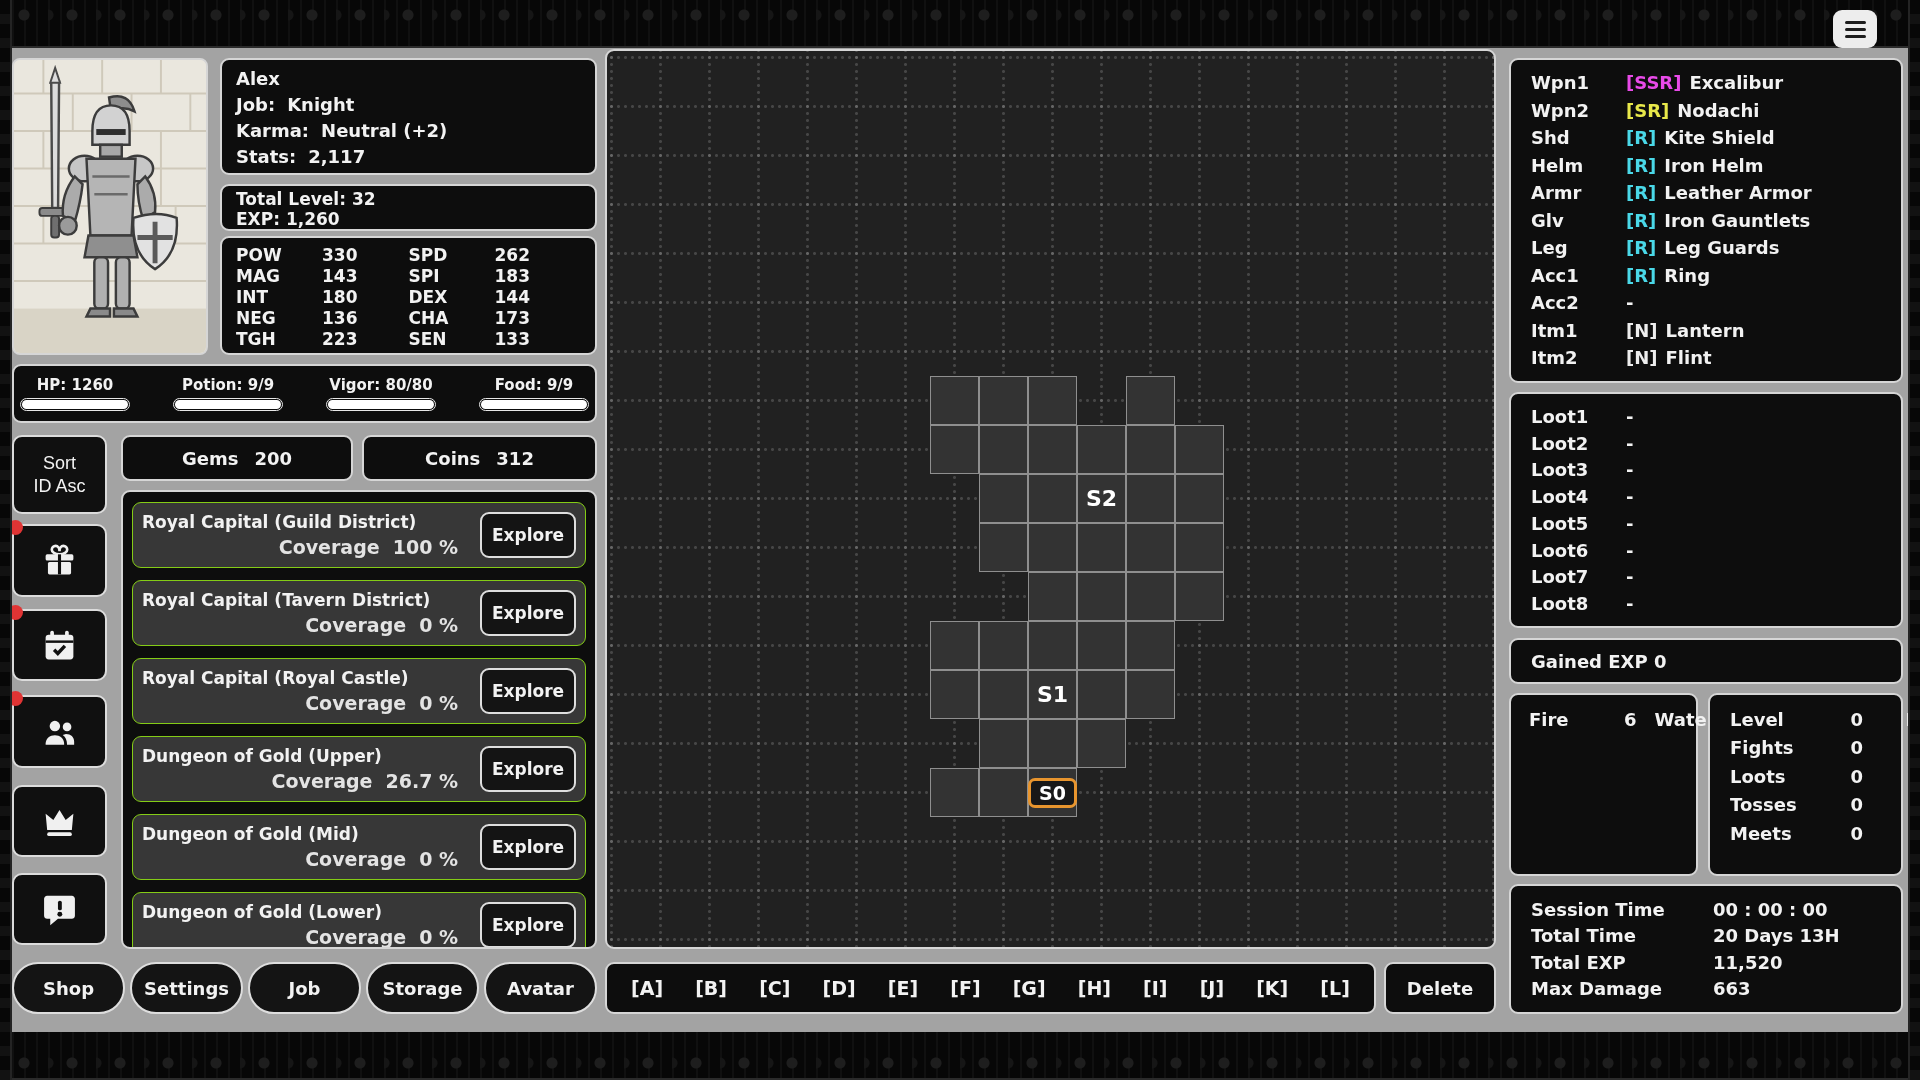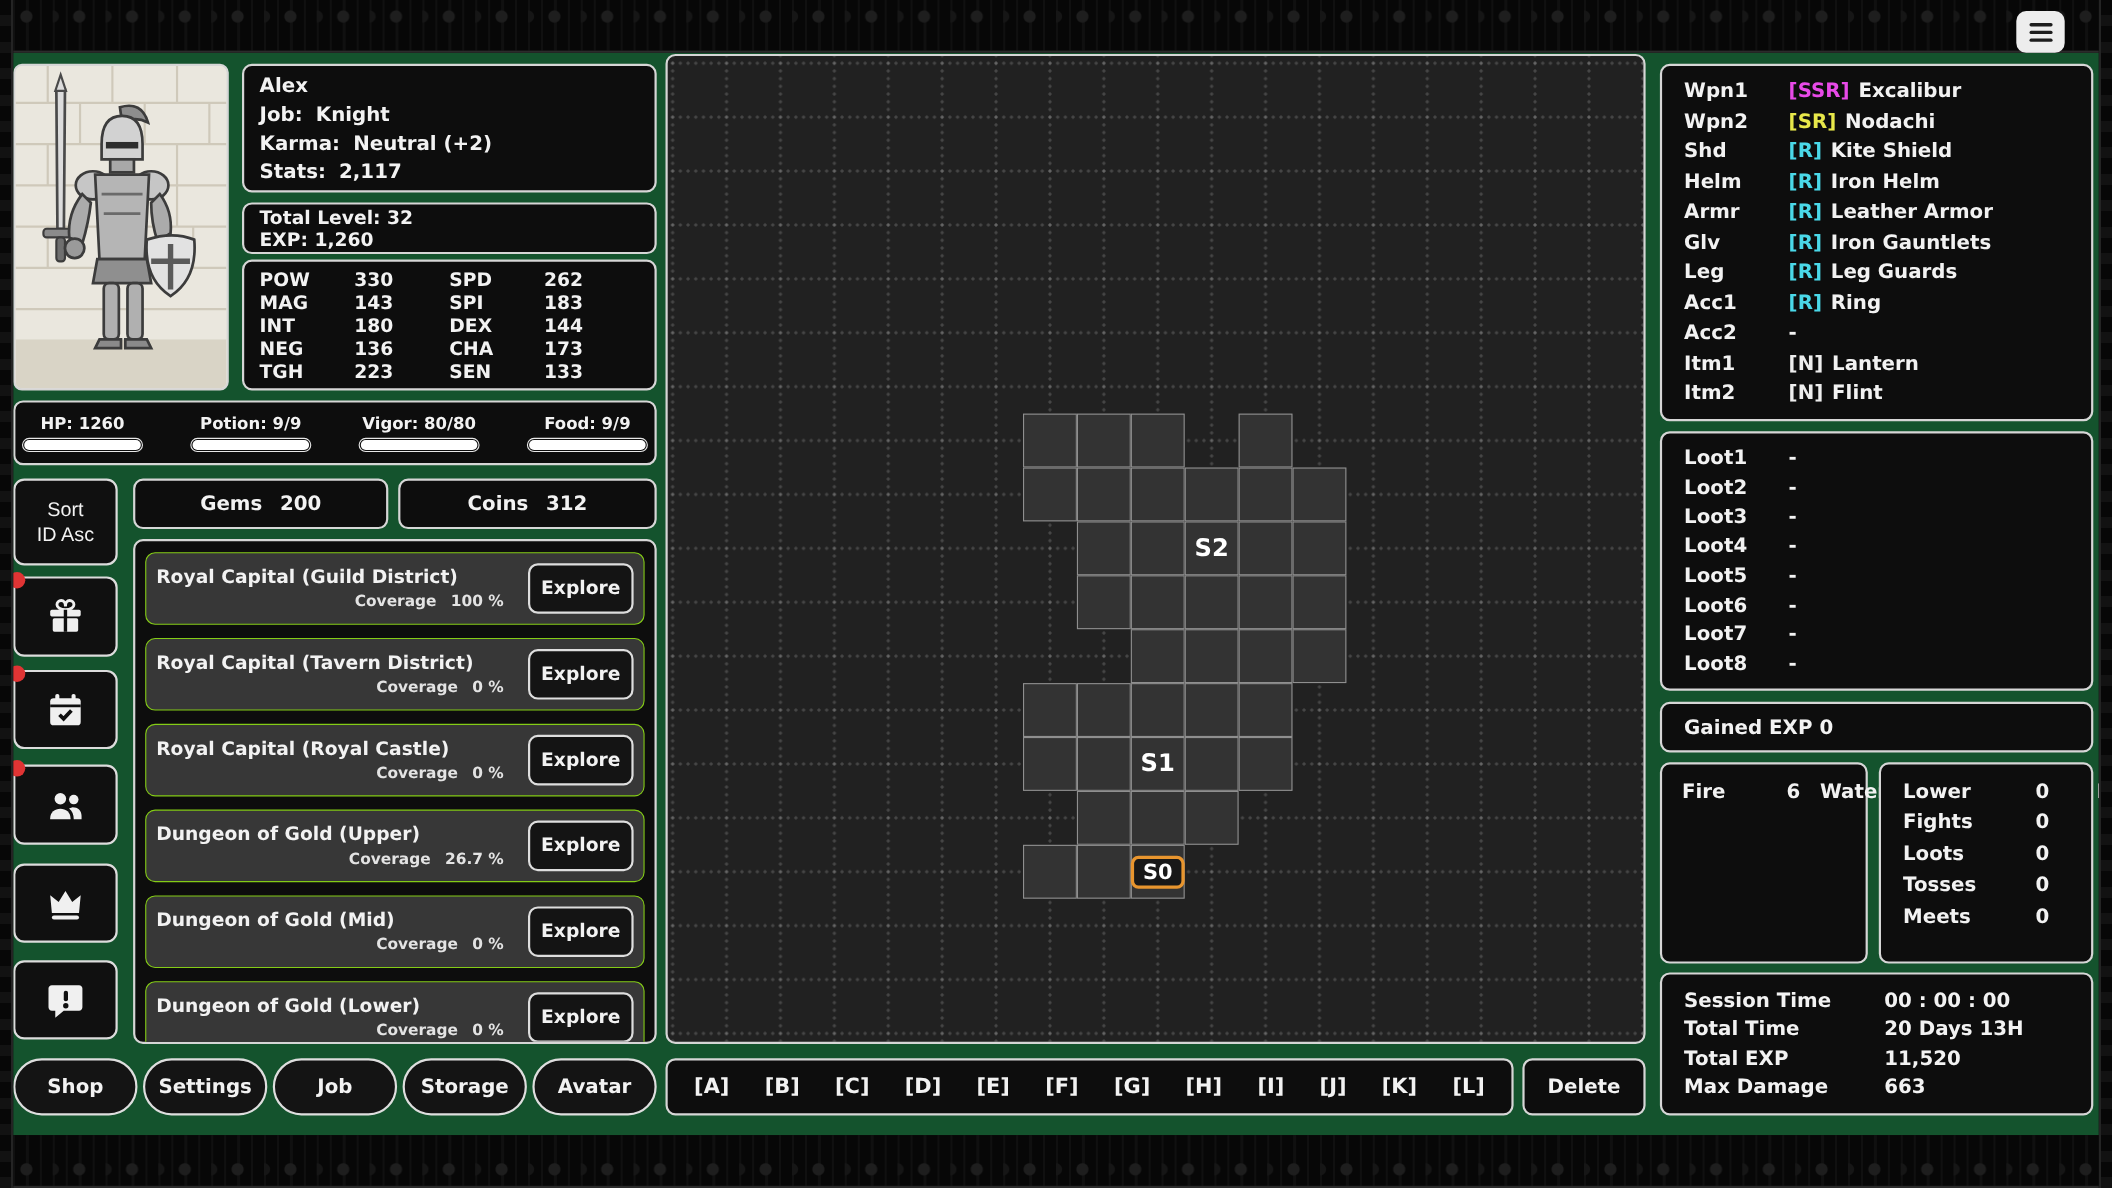--- a/index.html
+++ b/index.html
@@ -1,18 +1,18 @@
 <!DOCTYPE html>
 <html><head>
 <meta charset="utf-8">
 <style>
   html,body{margin:0;padding:0;width:1920px;height:1080px;overflow:hidden;background:#000;}
   body{font-family:"DejaVu Sans","Liberation Sans",sans-serif;font-weight:700;color:#f2f2f2;
        -webkit-font-smoothing:antialiased;}
-  .stage{position:absolute;inset:0;background:#14532d;}
+  .stage{position:absolute;inset:0;background:#a3a3a3;}
 
   
   .frame{position:absolute;background-color:#070707;z-index:40;}
   .frame-top,.frame-bottom{left:0;right:0;height:46px;
     background-image:
       radial-gradient(circle at 24px 15px, #1e1e1e 5px, transparent 6px),
       radial-gradient(circle at 0px 15px, #161616 5px, transparent 6px),
       radial-gradient(ellipse 20px 13px at 24px 46px, #191919 60%, #101010 61%, transparent 62%),
       repeating-linear-gradient(90deg,#101010 0 2px,#070707 2px 12px);
     background-size:48px 46px,48px 46px,48px 26px,48px 100%;
@@ -67,21 +67,21 @@
   
   .gems-box{left:121px;top:435px;width:232px;height:46px;display:flex;align-items:center;justify-content:center;gap:16px;font-size:18px;}
   .coins-box{left:362px;top:435px;width:235px;height:46px;display:flex;align-items:center;justify-content:center;gap:16px;font-size:18px;}
 
   
   .loc-panel{left:121px;top:490px;width:476px;height:459px;overflow:hidden;padding:10px 9px;}
   .loc-row{height:66px;margin-bottom:12px;background:#373737;border:1px solid #84cc16;border-radius:9px;
     display:flex;align-items:center;gap:10px;padding:6px 9px;box-sizing:border-box;cursor:pointer;}
   .loc-text{flex:1;display:flex;flex-direction:column;gap:4px;min-width:0;}
   .loc-title{font-size:17px;white-space:nowrap;}
-  .loc-cov{font-size:14px;color:#e3e3e3;display:flex;gap:13px;margin-left:auto;margin-right:12px;}
+  .loc-cov{font-size:19px;color:#e3e3e3;display:flex;gap:13px;margin-left:auto;margin-right:12px;}
   .explore-btn{width:96px;height:46px;font-size:17px;flex:0 0 auto;}
 
   
   .footer-left{position:absolute;left:12px;top:962px;width:585px;height:52px;display:flex;gap:5px;}
   .footer-btn{flex:1;font-size:18px;border-radius:26px;}
 
   
   .map-panel{left:605px;top:49px;width:891px;height:900px;background-color:#212121;overflow:hidden;
     background-image:
       radial-gradient(circle, rgba(255,255,255,0.17) 1.2px, transparent 1.7px),
@@ -693,21 +693,21 @@
 
       <div class="el-row">
         <span class="el-name">Dark</span>
         <span>2</span>
       </div>
     </section>
 
   <section class="panel counters-panel">
 
       <div class="ct-row">
-        <span class="ct-name">Lower</span>
+        <span class="ct-name">Level</span>
         <span class="ct-val">0</span>
       </div>
 
       <div class="ct-row">
         <span class="ct-name">Fights</span>
         <span class="ct-val">0</span>
       </div>
 
       <div class="ct-row">
         <span class="ct-name">Loots</span>

